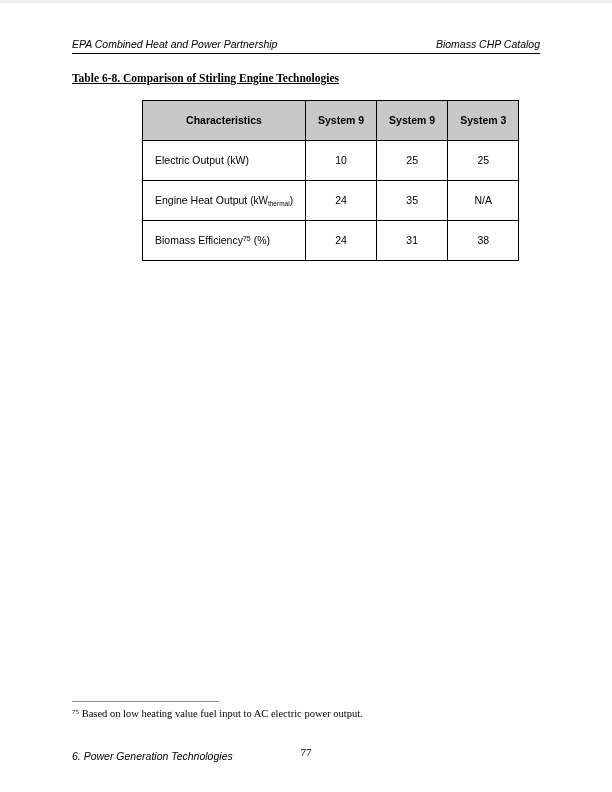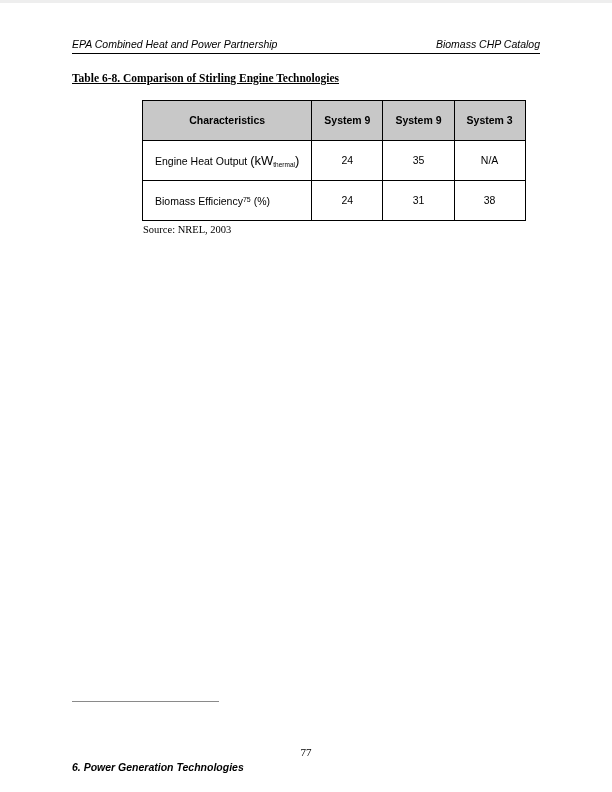--- a/index.html
+++ b/index.html
@@ -33,21 +33,21 @@
   .data-table th, .data-table td {
     border:1px solid #000; height:15px; padding:12px; line-height:13px;
     overflow:hidden; white-space:nowrap;
   }
   .data-table th {
     background:var(--header-bg, #c8c8c8);
     font-weight:bold; text-align:center;
   }
   .label-cell { text-align:left; padding:0 2px 0 4px; }
   .val { text-align:center; }
-  .sm { font-size:13px; }
+  .sm { font-size:10px; }
   sub.sb { font-size:6.5px; vertical-align:-2px; line-height:0; }
   sup.sp { font-size:7px; vertical-align:3.5px; line-height:0; }
 
   .source-note {
     margin-top:3px; padding-left:1px;
     font:10.5px "Liberation Serif", serif;
   }
 
   
   .footnote {
@@ -56,21 +56,21 @@
   }
   .footnote-rule { width:147px; height:1px; background:#8a8a8a; margin-bottom:5px; }
   .footnote-text { line-height:13px; }
   .fn-marker { font-size:7px; vertical-align:3.5px; line-height:0; }
 
   
   .page-footer {
     position:absolute; left:72px; top:743px; width:468px; height:14px;
     font:italic 10.5px "Liberation Sans", sans-serif;
   }
-  .footer-left { position:absolute; left:0; top:15px;font-weight:bold; }
+  .footer-left { position:absolute; left:0; top:4px; }
   .page-number {
     position:absolute; left:0; top:0; width:100%; text-align:center;
     font:11px "Liberation Serif", serif; font-style:normal;
   }
 </style>
 </head>
 <body>
 
 <div class="page">
 
@@ -92,38 +92,44 @@
       <thead>
         <tr>
           <th>Characteristics</th>
           <th>System 9</th>
           <th>System 9</th>
           <th>System 3</th>
         </tr>
       </thead>
       <tbody>
         <tr>
+          <td class="label-cell"><span>Electric Output (kW)</span><span class="sm"></span><sub class="sb"></sub><span class="sm"></span><sup class="sp"></sup><span></span></td>
+          <td class="val">10</td>
+          <td class="val">25</td>
+          <td class="val">25</td>
+        </tr>
+        <tr>
           <td class="label-cell"><span>Engine Heat Output </span><span class="sm">(kW</span><sub class="sb">thermal</sub><span class="sm">)</span><sup class="sp"></sup><span></span></td>
           <td class="val">24</td>
           <td class="val">35</td>
           <td class="val">N/A</td>
         </tr>
         <tr>
           <td class="label-cell"><span>Biomass Efficiency</span><span class="sm"></span><sub class="sb"></sub><span class="sm"></span><sup class="sp">75</sup><span> (%)</span></td>
           <td class="val">24</td>
           <td class="val">31</td>
           <td class="val">38</td>
         </tr>
       </tbody>
     </table>
-    <div class="source-note">Source: NREL, 2003</div>
   </div>
 
   <div class="footnote">
     <div class="footnote-rule"></div>
+    <div class="footnote-text"><sup class="fn-marker">75</sup> <span>Based on low heating value fuel input to AC electric power output.</span></div>
   </div>
 
   <div class="page-footer">
     <span class="page-number">77</span>
     <span class="footer-left">6. Power Generation Technologies</span>
   </div>
 
 </div>
 
 </body></html>

